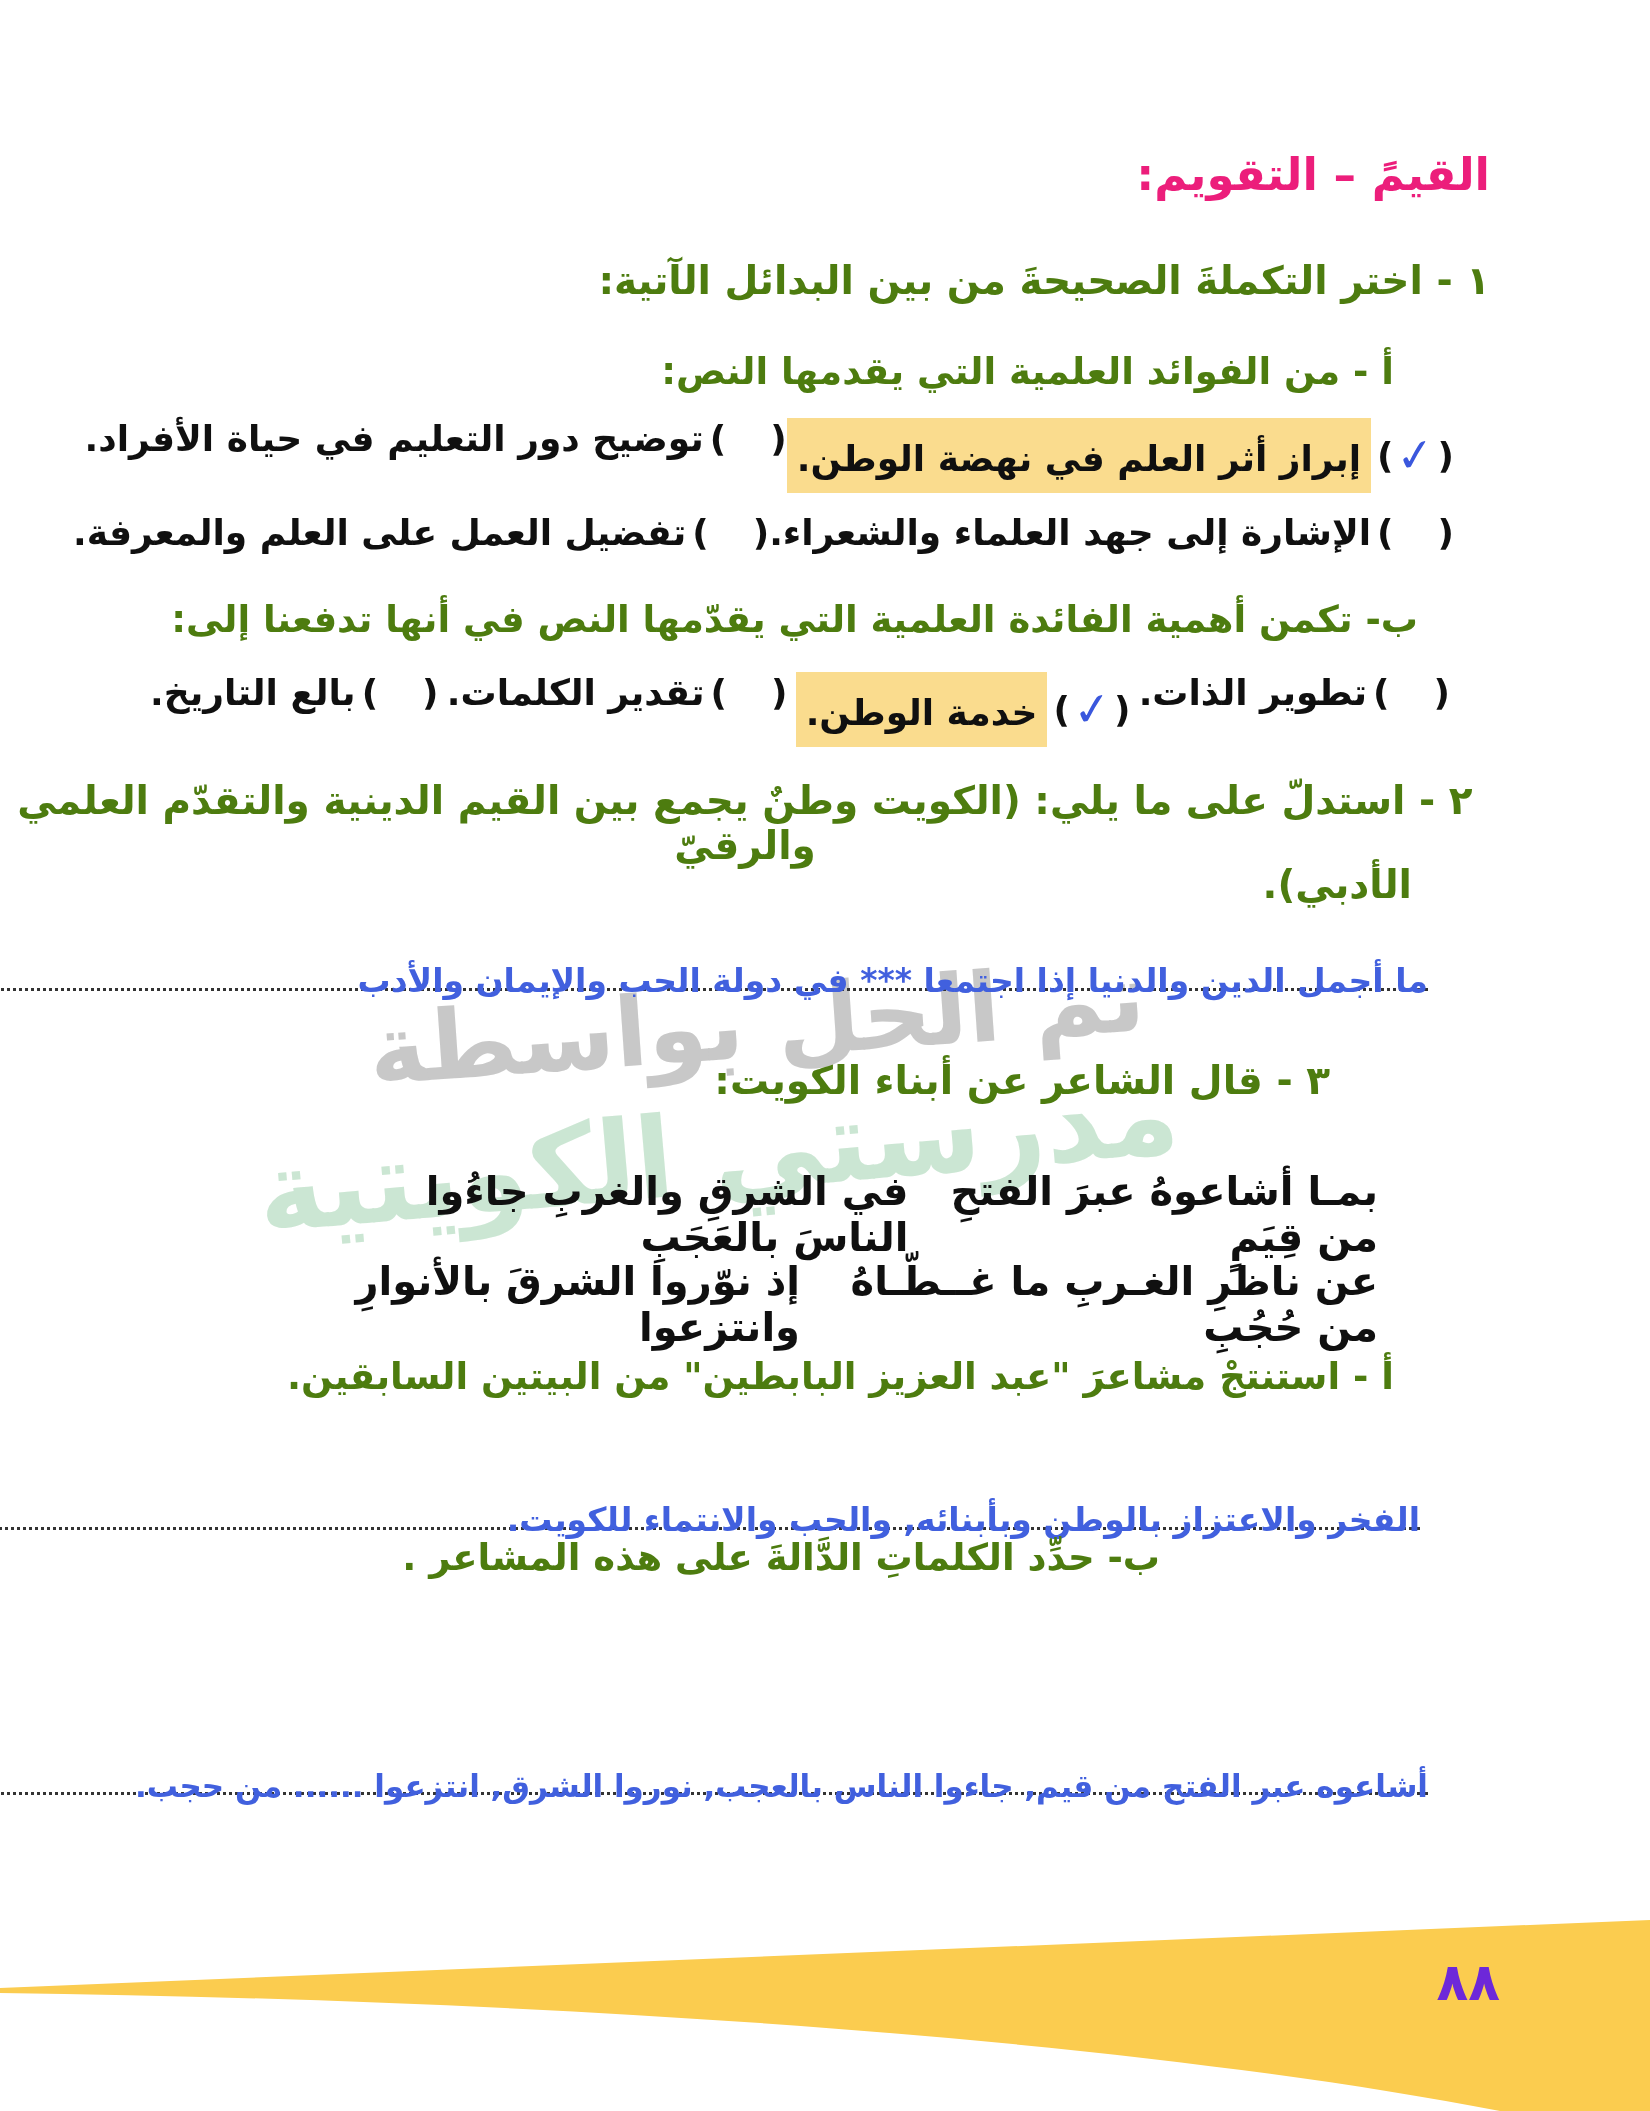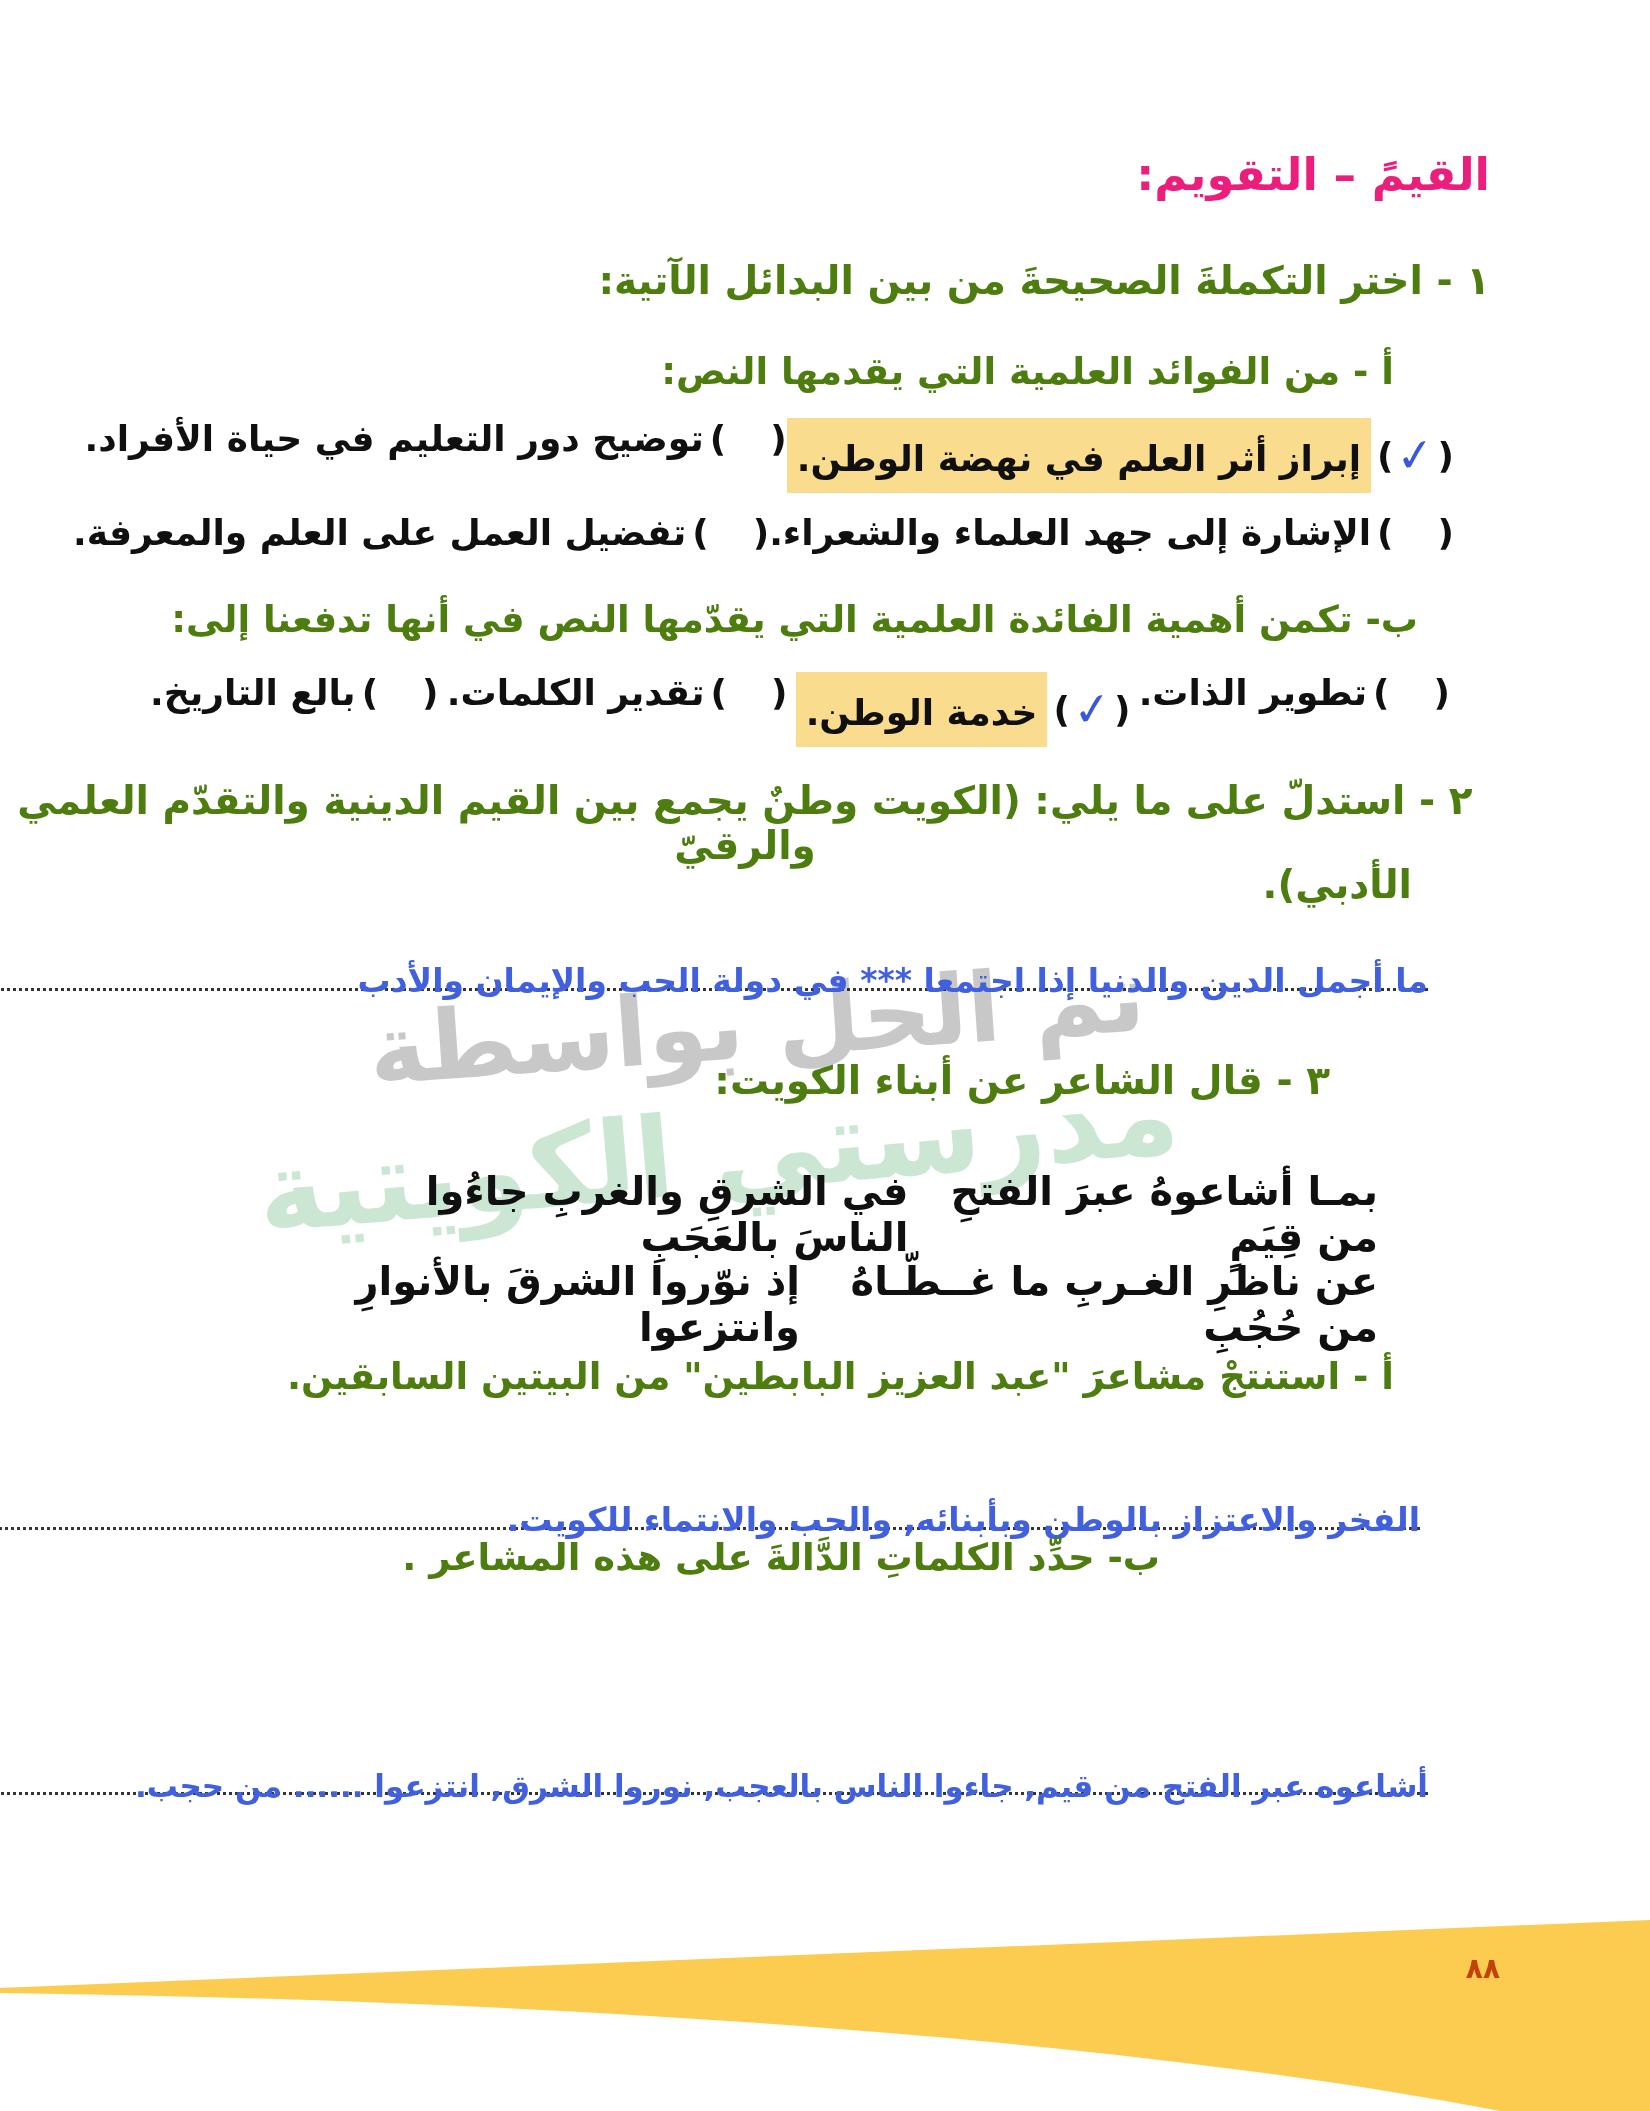--- a/index.html
+++ b/index.html
@@ -15,21 +15,21 @@
   .brackets{direction:ltr;display:inline-flex;align-items:center;font-weight:700;}
   .check-slot{display:inline-block;width:44px;text-align:center;}
   .check-glyph{color:#3A57DD;font-weight:900;font-size:46px;display:inline-block;transform:rotate(-6deg);line-height:1;}
   .hl{background:#FADC8E;padding:20px 10px 14px 10px;}
   .poemline{display:flex;justify-content:space-between;font-size:40px;font-weight:800;color:#101010;}
   .ansline{border-bottom:3px dotted #333;position:relative;height:58px;}
   .ansline .blue{position:absolute;right:0;bottom:-12px;width:100%;text-align:right;color:#4160DE;font-weight:700;font-size:33px;white-space:nowrap;}
   .wm{pointer-events:none;white-space:nowrap;font-weight:700;}
   .wm-gray{color:#C3C3C3;font-size:96px;transform:rotate(-4deg);letter-spacing:8px;opacity:0.9;}
   .wm-green{color:#C9E5D1;font-size:112px;transform:rotate(-5deg);letter-spacing:10px;opacity:0.95;}
-  .pagenum{font-size:28px;font-weight:800;color:#c2410c;}
+  .pagenum{font-size:52px;font-weight:800;color:#6d28d9;}
   .z0{z-index:0;} .z1{z-index:1;}
 </style>
 </head>
 <body>
 
 <div class="page">
 
   <div class="abs wm wm-gray z0" style="top:968px;right:505px;">تم الحل بواسطة</div>
   <div class="abs wm wm-green z0" style="top:1088px;right:470px;">مدرستي الكويتية</div>
 

